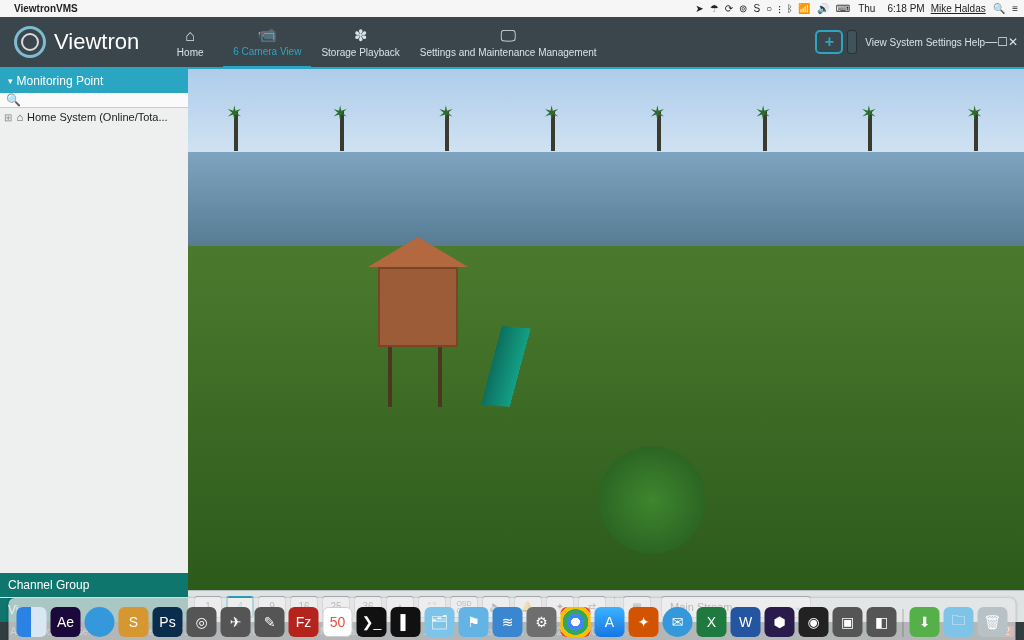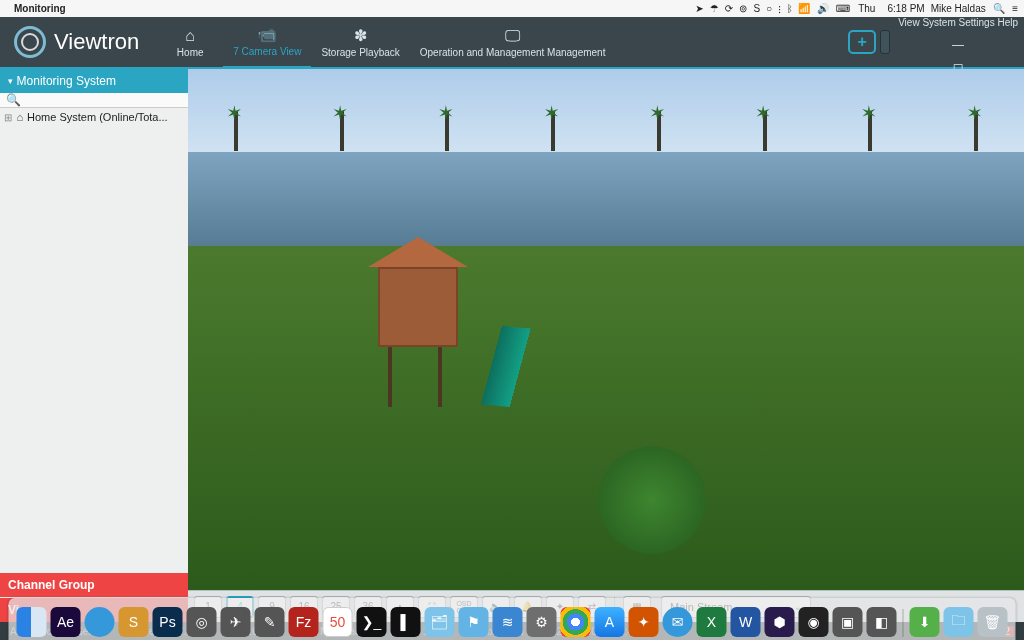--- a/index.html
+++ b/index.html
@@ -4,49 +4,49 @@
 <style>
 * { margin: 0; padding: 0; box-sizing: border-box; font-family: -apple-system, Helvetica, Arial, sans-serif; }
 body { width: 1024px; height: 640px; overflow: hidden; background: #2e3a3f; display: flex; flex-direction: column; }
 
 
 .mac-menubar { height: 17px; background: #f6f6f6; display: flex; align-items: center; font-size: 10px; color: #222; padding: 0 6px; }
 .mac-menubar .apple { font-size: 12px; margin-right: 8px; }
 .mac-menubar .app-name { font-weight: 600; }
 .mac-menubar .spacer { flex: 1; }
 .mac-menubar .right-icons { display: flex; gap: 6px; align-items: center; }
-.mac-menubar .user { margin-left: 6px; }
+.mac-menubar .user { margin-left: 6px; text-decoration: underline; }
 
 
 .app-toolbar { height: 52px; background: #3a464c; display: flex; align-items: stretch; border-bottom: 2px solid #2aa6c3; }
 .app-logo { display: flex; align-items: center; color: #fff; font-size: 22px; font-weight: 300; padding: 0 18px 0 14px; gap: 8px; }
 .logo-ring { width: 32px; height: 32px; border-radius: 50%; border: 3px solid #7dbcd2; display:flex; align-items:center; justify-content:center; }
 .logo-ring .in { width: 18px; height: 18px; border-radius: 50%; border: 2px solid #ffffffcc;}
 .nav-tabs { display: flex; }
 .nav-tab { display: flex; flex-direction: column; align-items: center; justify-content: center; padding: 2px 10px; color: #d8e3e8; font-size: 10px; cursor: pointer; min-width: 66px; text-align: center; gap: 2px; }
 .nav-tab.active { color: #2aa6c3; border-bottom: 3px solid #2aa6c3; margin-bottom: -2px; }
 .nav-tab .ico { font-size: 16px; height: 18px; line-height: 18px; }
 .nav-right { margin-left: auto; display: flex; align-items: center; gap: 4px; padding-right: 4px; }
 .plus-btn { width: 28px; height: 24px; border: 2px solid #2aa6c3; color: #2aa6c3; border-radius: 5px; display:flex; align-items:center; justify-content:center; cursor:pointer; font-size: 16px; font-weight: bold;}
 .thin-btn { width: 10px; height: 24px; background: #40525a; border: 1px solid #22333a; border-radius: 3px; cursor:pointer;}
-.settings-row { display:flex; align-items:center; gap:10px; color:#d8e3e8; font-size:10px; padding-right:6px;flex-direction:column;}
+.settings-row { display:flex; align-items:center; gap:0; color:#d8e3e8; font-size:10px; padding-right:6px;}
 .win-btn { cursor:pointer; font-size: 12px; color:#d8e3e8; }
 
 
 .app-main { flex: 1; display: flex; min-height: 0; }
 .sidebar { width: 188px; background: #eef0f0; display: flex; flex-direction: column; }
 .panel-title { background: #2aa6c3; color: #fff; font-size: 12px; padding: 5px 8px; display:flex; align-items:center; gap:4px; }
 .search-row { display: flex; align-items: center; border-bottom: 1px solid #ccc; background: #fafafa; }
 .search-row input { flex: 1; border: none; background: transparent; padding: 4px 6px; font-size: 11px; color: #666; outline: none; }
 .search-row .searchico { padding: 0 6px; color: #888; font-size: 12px; cursor: pointer;}
 .tree { flex:1; overflow:auto; font-size: 11px; color:#222; }
 .tree-row { display:flex; align-items:center; gap:4px; padding: 3px 4px; cursor: pointer; white-space: nowrap; text-overflow: ellipsis; overflow: hidden;}
 .tree-row .expand { color: #888; font-size: 10px; }
 .tree-row .nodeico { font-size:11px; color:#555; }
-.side-section { background: #ef4444; color: #fff; font-size: 12px; padding: 5px 8px; margin-top: 1px; cursor:pointer;font-weight:bold; }
+.side-section { background: #0f766e; color: #fff; font-size: 12px; padding: 5px 8px; margin-top: 1px; cursor:pointer; }
 
 .content { flex: 1; display:flex; flex-direction: column; min-width: 0; background:#eef0f0; }
 .video { flex:1; background:#111; position: relative; overflow:hidden; }
 
 .sky { position:absolute; left:0; right:0; top:0; height:16%; background: linear-gradient(#aeccea, #cfe2f2); }
 .lake { position:absolute; left:0; right:0; top:16%; height:18%; background: linear-gradient(#7ea4c0, #577c94); }
 .grass { position:absolute; left:0; right:0; top:34%; bottom:0; background: linear-gradient(#4b7a2e, #2c5a1b); }
 .palmrow { position:absolute; top:8%; left:0; right:0; height:10%; display:flex; gap:10px; justify-content:space-around; }
 .palm { width: 4px; height: 40px; background:#3b3a2f; position:relative; }
 .palm:before { content:"✶"; position:absolute; top:-10px; left:-8px; color:#2e6a2b; font-size:20px;}
@@ -73,21 +73,21 @@
 .dock { position: absolute; left: 50%; transform: translateX(-50%); bottom: 0; height: 42px; padding: 3px 8px; background: rgba(230,230,230,0.72); border-radius: 6px 6px 0 0; display:flex; align-items:flex-end; gap: 4px; box-shadow: 0 0 3px rgba(0,0,0,0.25);}
 .dock-item { width: 30px; height: 30px; border-radius: 6px; display:flex; align-items:center; justify-content:center; font-size: 14px; color:#fff; cursor:pointer; }
 .dock-sep { width:1px; height: 28px; background: rgba(0,0,0,0.25); margin: 0 2px;}
 .di-finder{background:linear-gradient(90deg,#2a82e4 50%,#d9e6f4 50%);} .di-ae{background:#1a093a;} .di-blue{background:#3498db;border-radius:50%;} .di-snag{background:#d69630;} .di-ps{background:#0a2d4d;} .di-grey{background:#555;} .di-fz{background:#b5231d;} .di-cal{background:#fff;color:#e74c3c;border:1px solid #ccc;} .di-term{background:#111;} .di-folder{background:#7ec3e8;} .di-flag{background:#63b4e4;} .di-vs{background:#3b86d1;} .di-gear{background:#6e6e6e;} .di-chr{background:radial-gradient(circle,#fff 20%,#4285F4 21% 40%,#34A853 41% 60%,#FBBC05 61% 80%,#EA4335 81%);} .di-app{background:linear-gradient(#3db2ff,#1676e4);} .di-red{background:#d35400;} .di-xl{background:#1e7a3e;} .di-wd{background:#2455a0;} .di-ae2{background:#2a1b4d;} .di-obs{background:#222;} .di-dl{background:#56b04a;} .di-trash{background:#b7c1c6;}
 </style>
 </head>
 <body>
 
 <div class="mac-menubar">
   <span class="apple"></span>
-  <span class="app-name">Monitoring</span>
+  <span class="app-name">ViewtronVMS</span>
   <span class="spacer"></span>
   <span class="right-icons">
     <span>➤</span>
     <span>☂</span>
     <span>⟳</span>
     <span>⊚</span>
     <span>S</span>
     <span>○</span>
     <span>⁝</span>
     <span>ᛒ</span>
@@ -109,49 +109,49 @@
       </span>
     <span>Viewtron</span>
   </div>
   <div class="nav-tabs">
     <div class="nav-tab">
       <span class="ico">⌂</span>
       <span>Home</span>
     </div>
     <div class="nav-tab active">
       <span class="ico">📹</span>
-      <span>7 Camera View</span>
+      <span>6 Camera View</span>
     </div>
     <div class="nav-tab">
       <span class="ico">✽</span>
       <span>Storage Playback</span>
     </div>
     <div class="nav-tab" style="min-width:160px;">
       <span class="ico">🖵</span>
-      <span>Operation and Management Management</span>
+      <span>Settings and Maintenance Management</span>
     </div>
   </div>
   <div class="nav-right">
     <div class="plus-btn">+</div>
     <div class="thin-btn"></div>
     <span style="flex:1;"></span>
   </div>
   <div class="settings-row">
     <span>View System Settings Help</span>
     <span class="win-btn">—</span>
     <span class="win-btn">☐</span>
     <span class="win-btn">✕</span>
   </div>
 </div>
 
 <div class="app-main">
   <div class="sidebar">
     <div class="panel-title">
       <span style="font-size:9px;">▾</span>
-      <span>Monitoring System</span>
+      <span>Monitoring Point</span>
     </div>
     <div class="search-row">
       <span class="searchico">🔍</span>
     </div>
     <div class="tree">
       <div class="tree-row">
         <span class="expand">⊞</span>
         <span class="nodeico">⌂</span>
         <span>Home System (Online/Tota...</span>
       </div>

